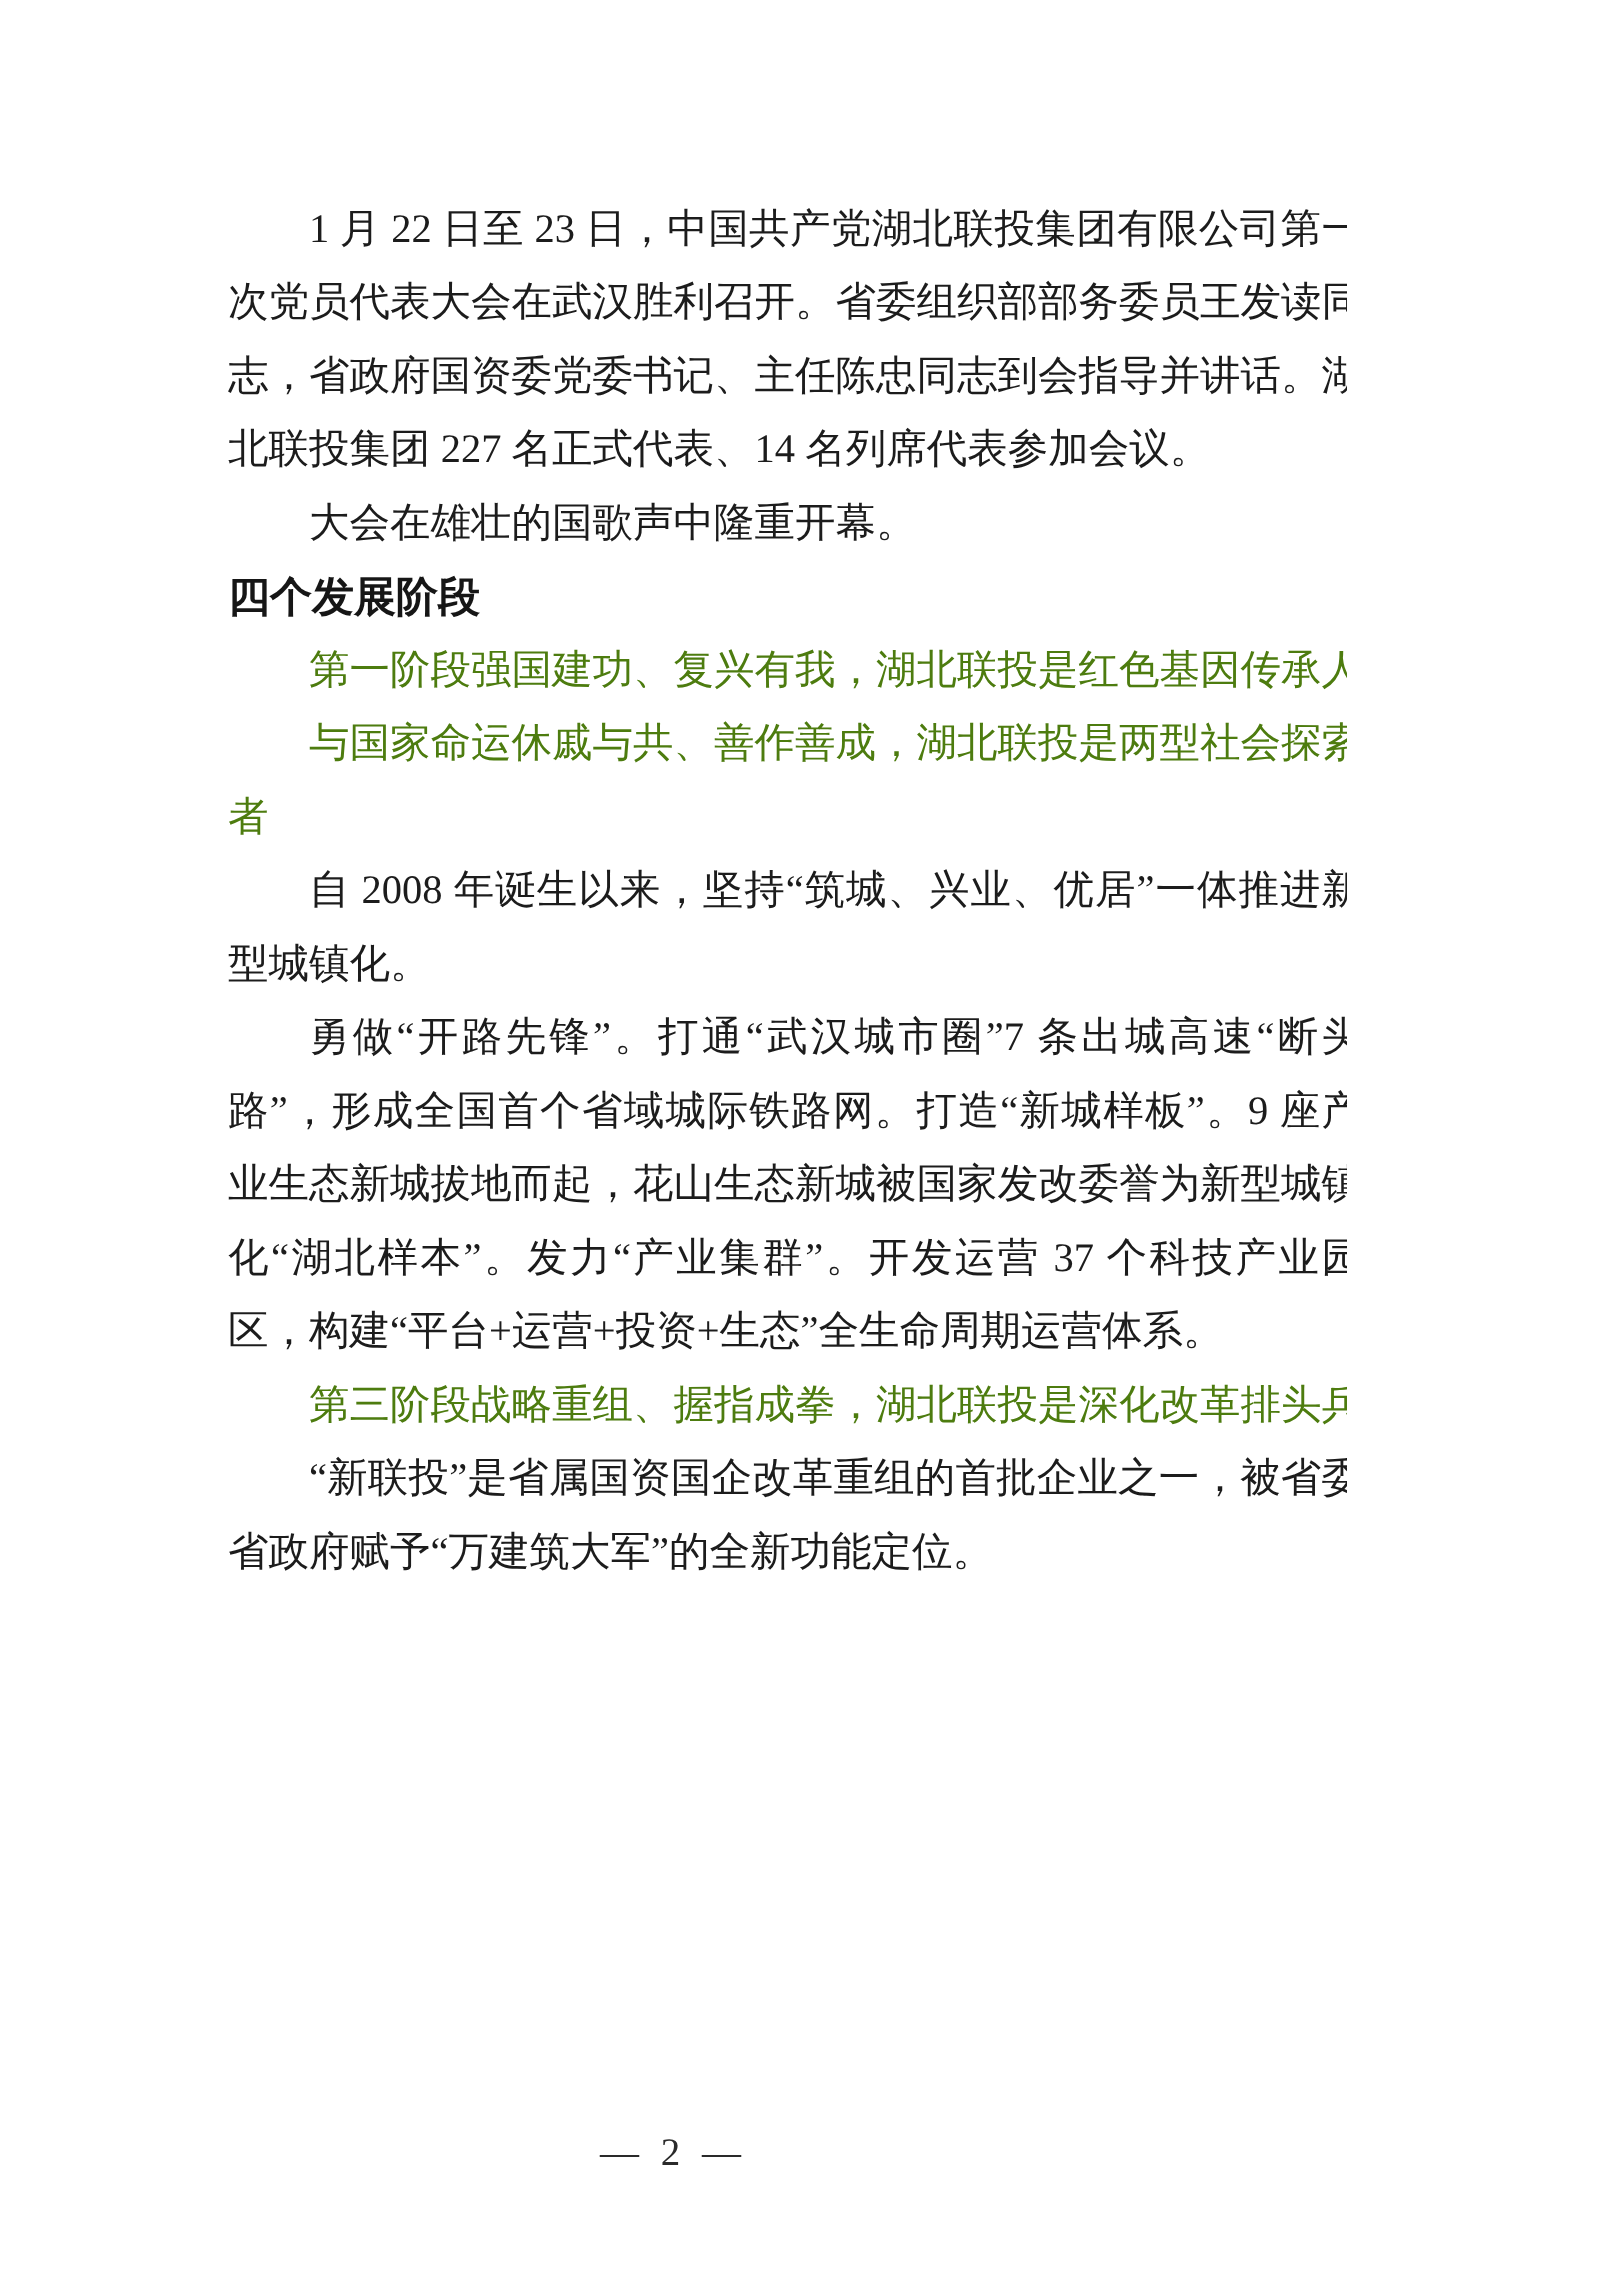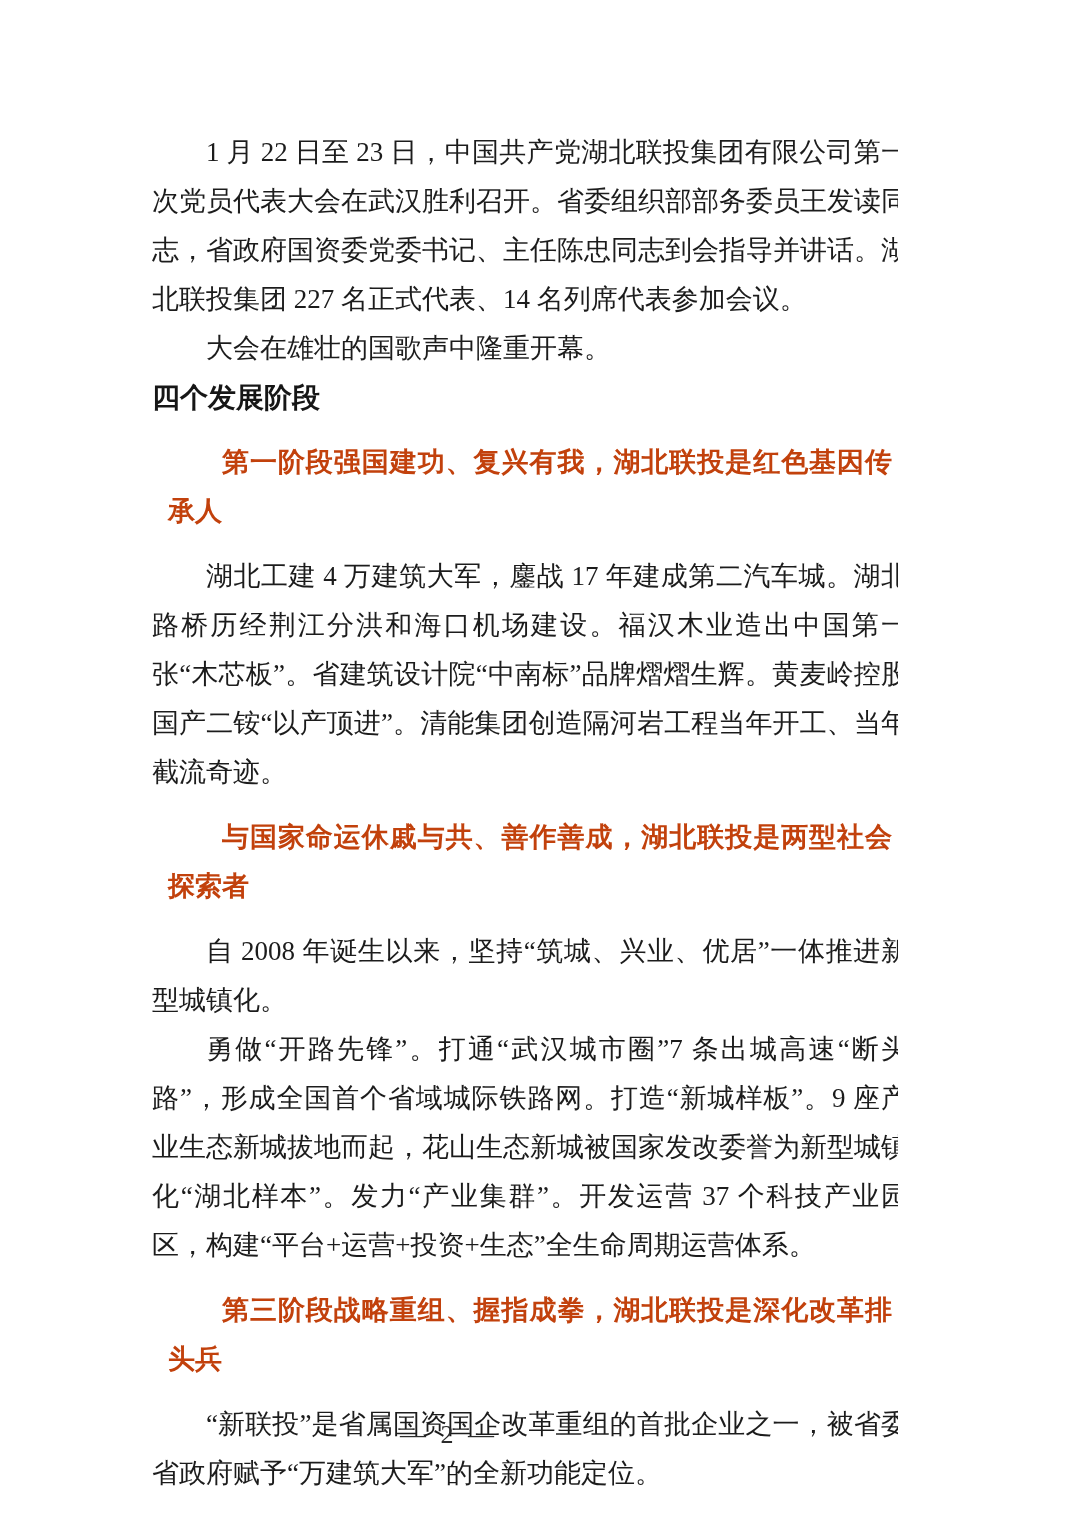--- a/index.html
+++ b/index.html
@@ -24,24 +24,24 @@
     line-height: 49px;
     color: #1c1c1c;
     text-align: justify;
   }
   p.body {
     margin: 0;
     text-indent: 2em;
     font-weight: 400;
   }
   p.subheading {
-    margin: 16px;
+    margin: 0;
     text-indent: 2em;
-    font-weight: 700;
-    color: #c2410c;
+    font-weight: 400;
+    color: #4d7c0f;
   }
   h2.heading {
     margin: 0;
     text-indent: 0;
     text-align: left;
     font-family: "Liberation Sans", "DejaVu Sans", sans-serif;
     font-weight: 700;
     font-size: 28px;
     line-height: 49px;
     color: #161616;
@@ -60,21 +60,20 @@
 </style>
 </head>
 <body>
 
 <div class="page">
   <div class="content">
     <p class="body">1 月 22 日至 23 日，中国共产党湖北联投集团有限公司第一次党员代表大会在武汉胜利召开。省委组织部部务委员王发读同志，省政府国资委党委书记、主任陈忠同志到会指导并讲话。湖北联投集团 227 名正式代表、14 名列席代表参加会议。</p>
     <p class="body">大会在雄壮的国歌声中隆重开幕。</p>
     <h2 class="heading">四个发展阶段</h2>
     <p class="subheading">第一阶段强国建功、复兴有我，湖北联投是红色基因传承人</p>
-    <p class="body">湖北工建 4 万建筑大军，鏖战 17 年建成第二汽车城。湖北路桥历经荆江分洪和海口机场建设。福汉木业造出中国第一张“木芯板”。省建筑设计院“中南标”品牌熠熠生辉。黄麦岭控股国产二铵“以产顶进”。清能集团创造隔河岩工程当年开工、当年截流奇迹。</p>
     <p class="subheading">与国家命运休戚与共、善作善成，湖北联投是两型社会探索者</p>
     <p class="body">自 2008 年诞生以来，坚持“筑城、兴业、优居”一体推进新型城镇化。</p>
     <p class="body">勇做“开路先锋”。打通“武汉城市圈”7 条出城高速“断头路”，形成全国首个省域城际铁路网。打造“新城样板”。9 座产业生态新城拔地而起，花山生态新城被国家发改委誉为新型城镇化“湖北样本”。发力“产业集群”。开发运营 37 个科技产业园区，构建“平台+运营+投资+生态”全生命周期运营体系。</p>
     <p class="subheading">第三阶段战略重组、握指成拳，湖北联投是深化改革排头兵</p>
     <p class="body">“新联投”是省属国资国企改革重组的首批企业之一，被省委省政府赋予“万建筑大军”的全新功能定位。</p>
   </div>
   <div class="footer">— 2 —</div>
 </div>
 
 </body></html>

